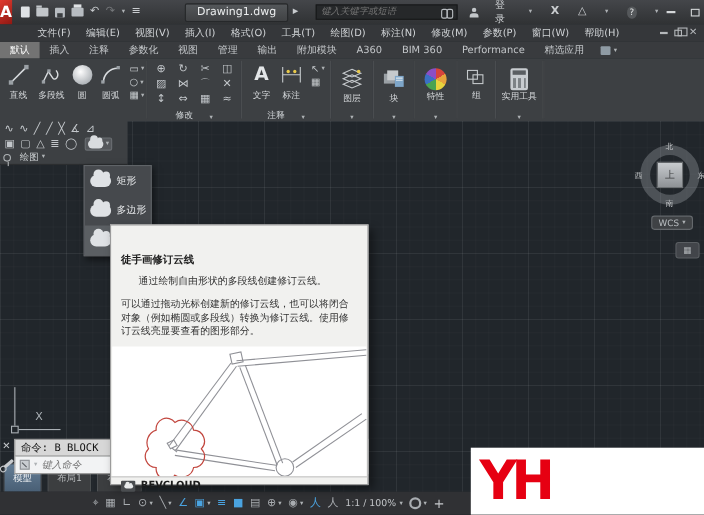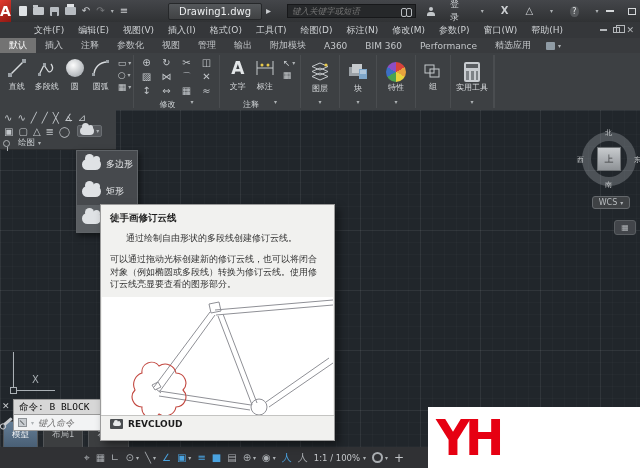--- a/index.html
+++ b/index.html
@@ -63,21 +63,21 @@
   .rtab.active { background:#737373; color:#ffffff; }
   .apps-box { display:flex; align-items:center; gap:3px; padding:0 6px; }
   .apps-sq { width:9px; height:8px; background:#8f9ba4; border-radius:1px; }
 
   
   .ribbon { position:absolute; top:53px; left:0; width:640px; height:57px; background:#3d4043;
     display:flex; align-items:stretch; z-index:27; }
   .rsep { width:1px; background:#2c2e30; margin:2px 0; border-right:1px solid #4a4d50; }
   .panel { display:flex; flex-direction:column; }
   .panel-body { flex:1; display:flex; align-items:flex-start; justify-content:center; padding-top:3px; }
-  .panel-foot { height:11px; display:flex; align-items:flex-start; justify-content:center; gap:15px;
+  .panel-foot { height:11px; display:flex; align-items:flex-end; justify-content:center; gap:15px;
     color:#cfd3d6; font-size:8px; }
   .bigbtn { display:flex; flex-direction:column; align-items:center; width:30px; }
   .bigbtn .ic { height:24px; display:flex; align-items:center; justify-content:center; }
   .bigbtn .lbl { color:#d6d9dc; font-size:8px; margin-top:1px; white-space:nowrap; }
   .smallcol { display:flex; flex-direction:column; gap:2px; margin-left:4px; padding-top:2px; }
   .srow { display:flex; align-items:center; gap:2px; color:#c6cacd; font-size:9px; }
   .mod-grid { display:grid; grid-template-columns:repeat(4,19px); grid-auto-rows:13px; gap:1px;
     color:#c2c6ca; font-size:10px; text-align:center; }
   .mod-grid span { line-height:13px; }
   .wheel { width:20px; height:20px; border-radius:50%;
@@ -120,21 +120,21 @@
   .fly-item.hover { background:#5b5f63; }
   .cloud-lg { position:relative; width:19px; height:11px; background:#dfe2e5; border-radius:6px; }
   .cloud-lg::before { content:""; position:absolute; top:-5px; left:3px; width:9px; height:9px; border-radius:50%;
     background:#dfe2e5; box-shadow:7px 1px 0 -1px #dfe2e5; }
 
   
   .tooltip { position:absolute; top:204px; left:100px; width:235px; height:237px; background:#f1f1ef;
     border:1px solid #9b9b9b; z-index:20; box-shadow:4px 4px 8px rgba(0,0,0,.45);
     display:flex; flex-direction:column; }
   .tt-pad { padding:7px 9px 0 9px; }
-  .tt-title { font-weight:bold; font-size:9.5px; color:#1c1c1c; margin-bottom:7px; }
+  .tt-title { font-weight:bold; font-size:9.5px; color:#1c1c1c; margin-bottom:7px;margin-top:18px; }
   .tt-summary { font-size:9px; color:#333; margin-bottom:9px; line-height:1.35;margin-left:16px; }
   .tt-body { font-size:9px; color:#333; line-height:1.4; margin-bottom:6px; }
   .tt-img { background:#fff; margin:0 1px; height:118px; }
   .tt-foot { border-top:1px solid #c4c4c2; margin-top:auto; }
   .tt-cmdrow { display:flex; align-items:center; gap:5px; padding:3px 9px; }
   .tt-cmdicon { width:13px; height:10px; background:#4a4d50; border-radius:1px; display:flex; align-items:center; justify-content:center; }
   .cloud-xs { position:relative; width:8px; height:4px; background:#e8eaeb; border-radius:2px; }
   .cloud-xs::before { content:""; position:absolute; top:-2px; left:1px; width:4px; height:4px; border-radius:50%;
     background:#e8eaeb; box-shadow:3px 0 0 -1px #e8eaeb; }
   .tt-cmdname { font-weight:bold; font-size:9px; color:#1c1c1c; }
@@ -535,25 +535,25 @@
   <div class="so-label">
     <span class="pin"></span>
     <span>绘图</span>
     <span class="caret" style="margin-left:3px">▾</span>
   </div>
 </div>
 
 <div class="flyout">
   <div class="fly-item">
     <span class="cloud-lg"></span>
-    <span>多边形</span>
+    <span>矩形</span>
   </div>
   <div class="fly-item">
     <span class="cloud-lg"></span>
-    <span>矩形</span>
+    <span>多边形</span>
   </div>
   <div class="fly-item hover">
     <span class="cloud-lg"></span>
     <span>徒手画</span>
   </div>
 </div>
 
 <div class="tooltip">
   <div class="tt-pad">
     <div class="tt-title">徒手画修订云线</div>

